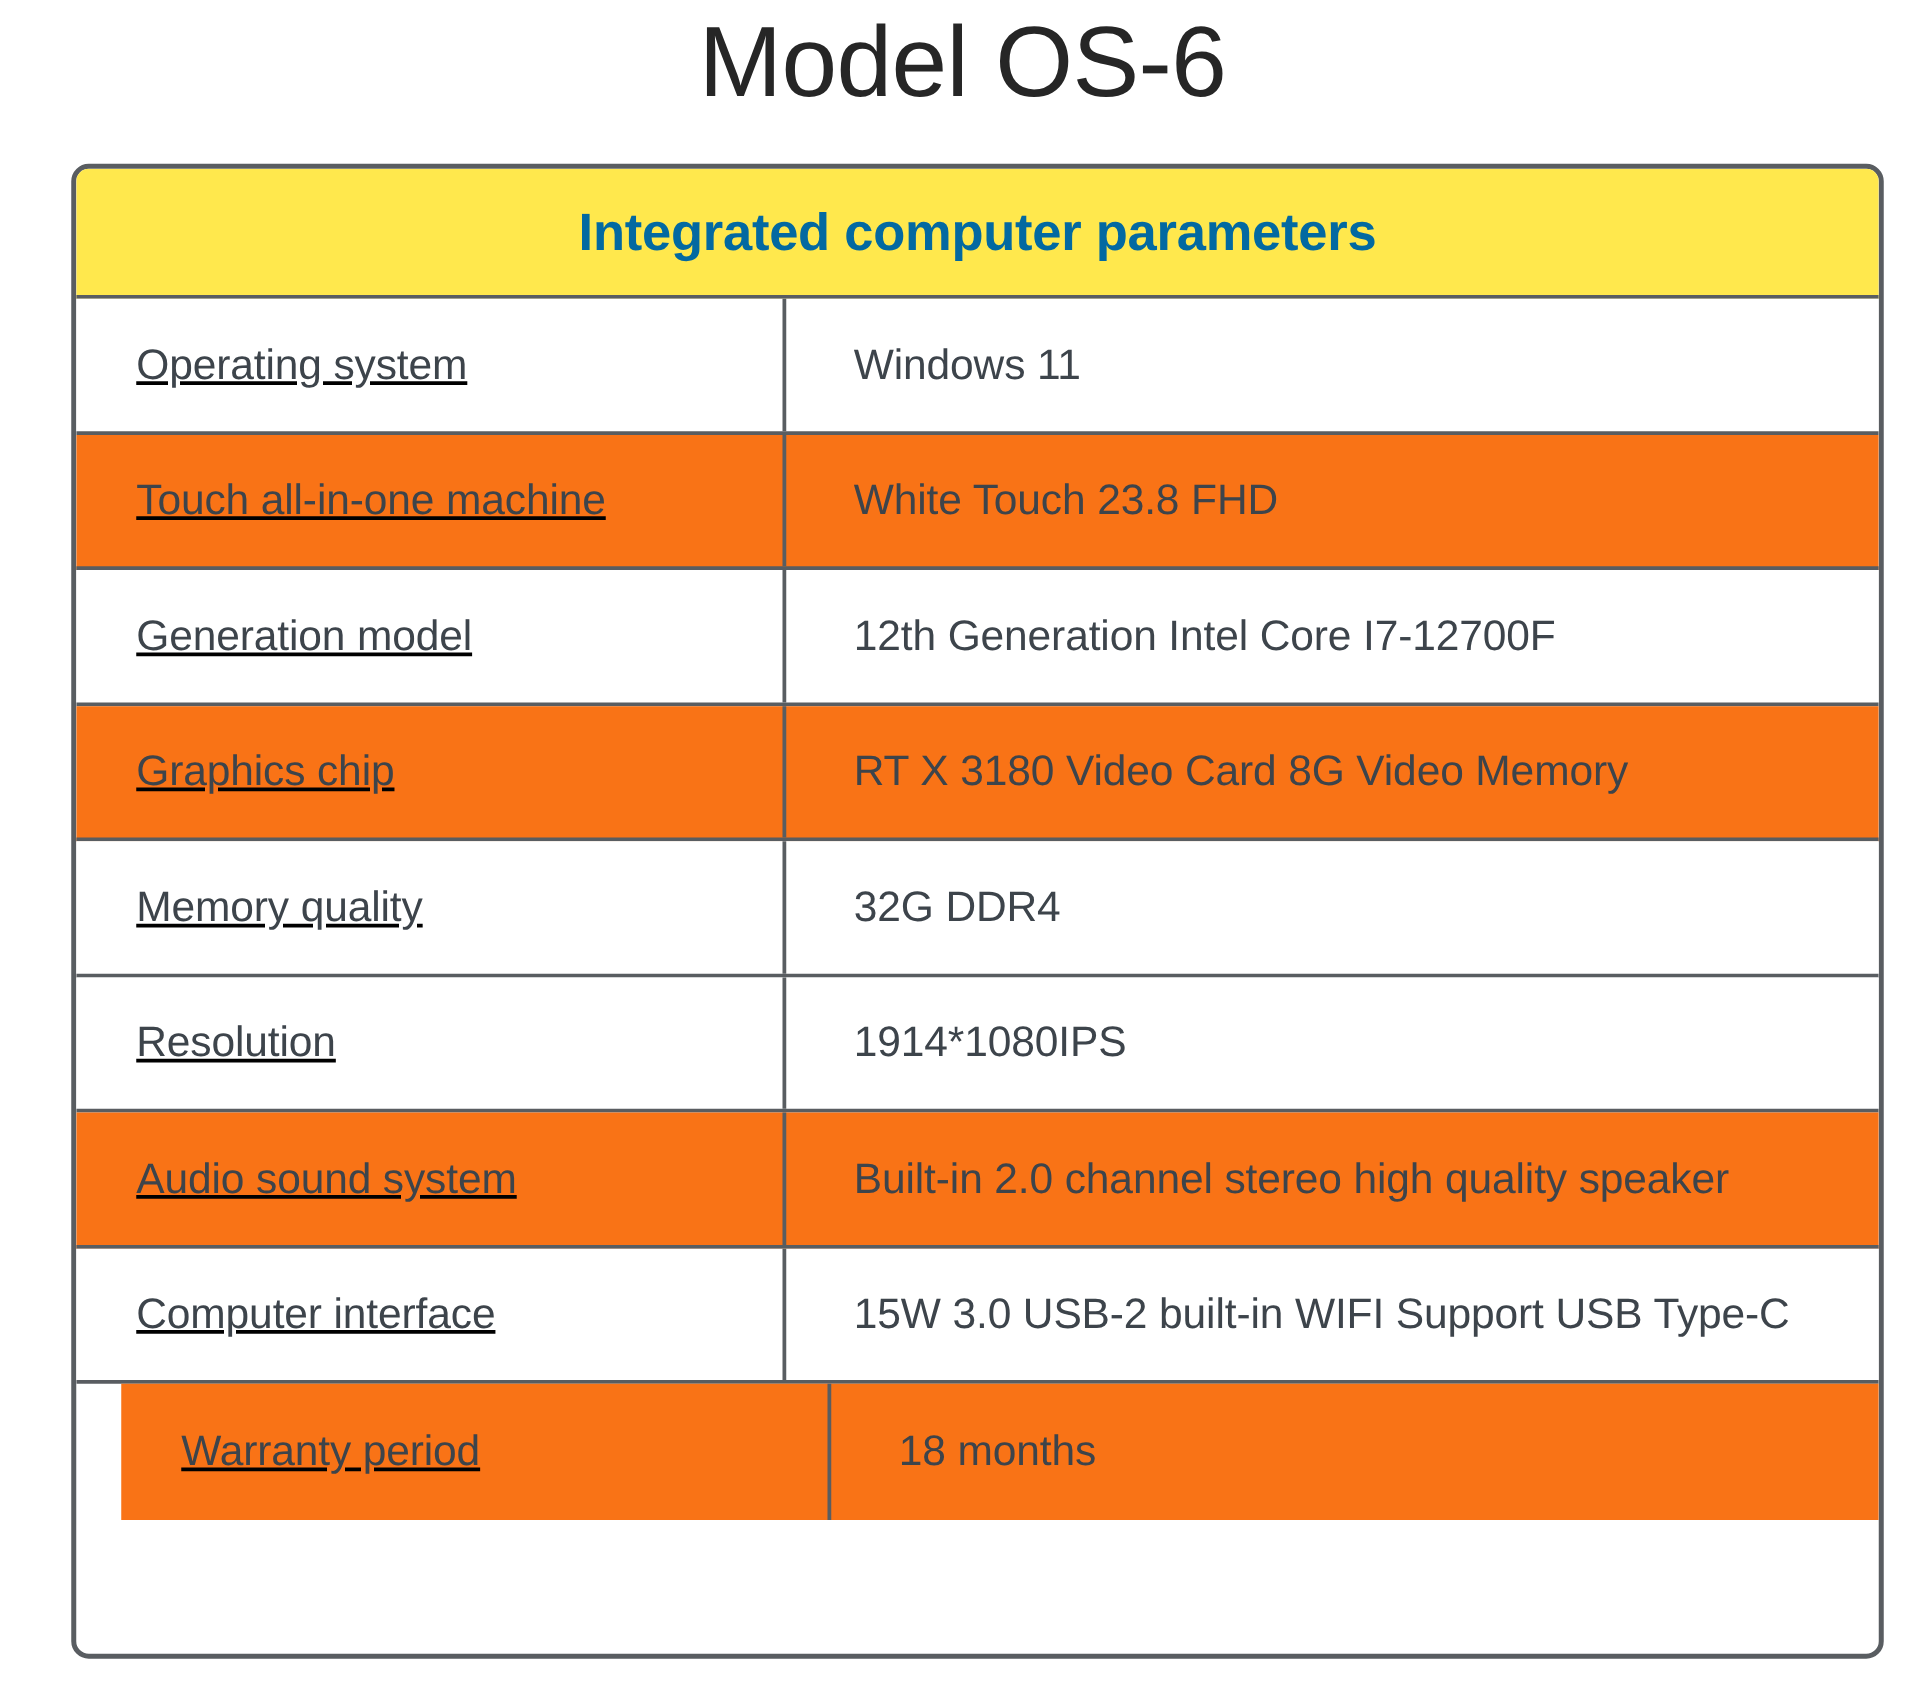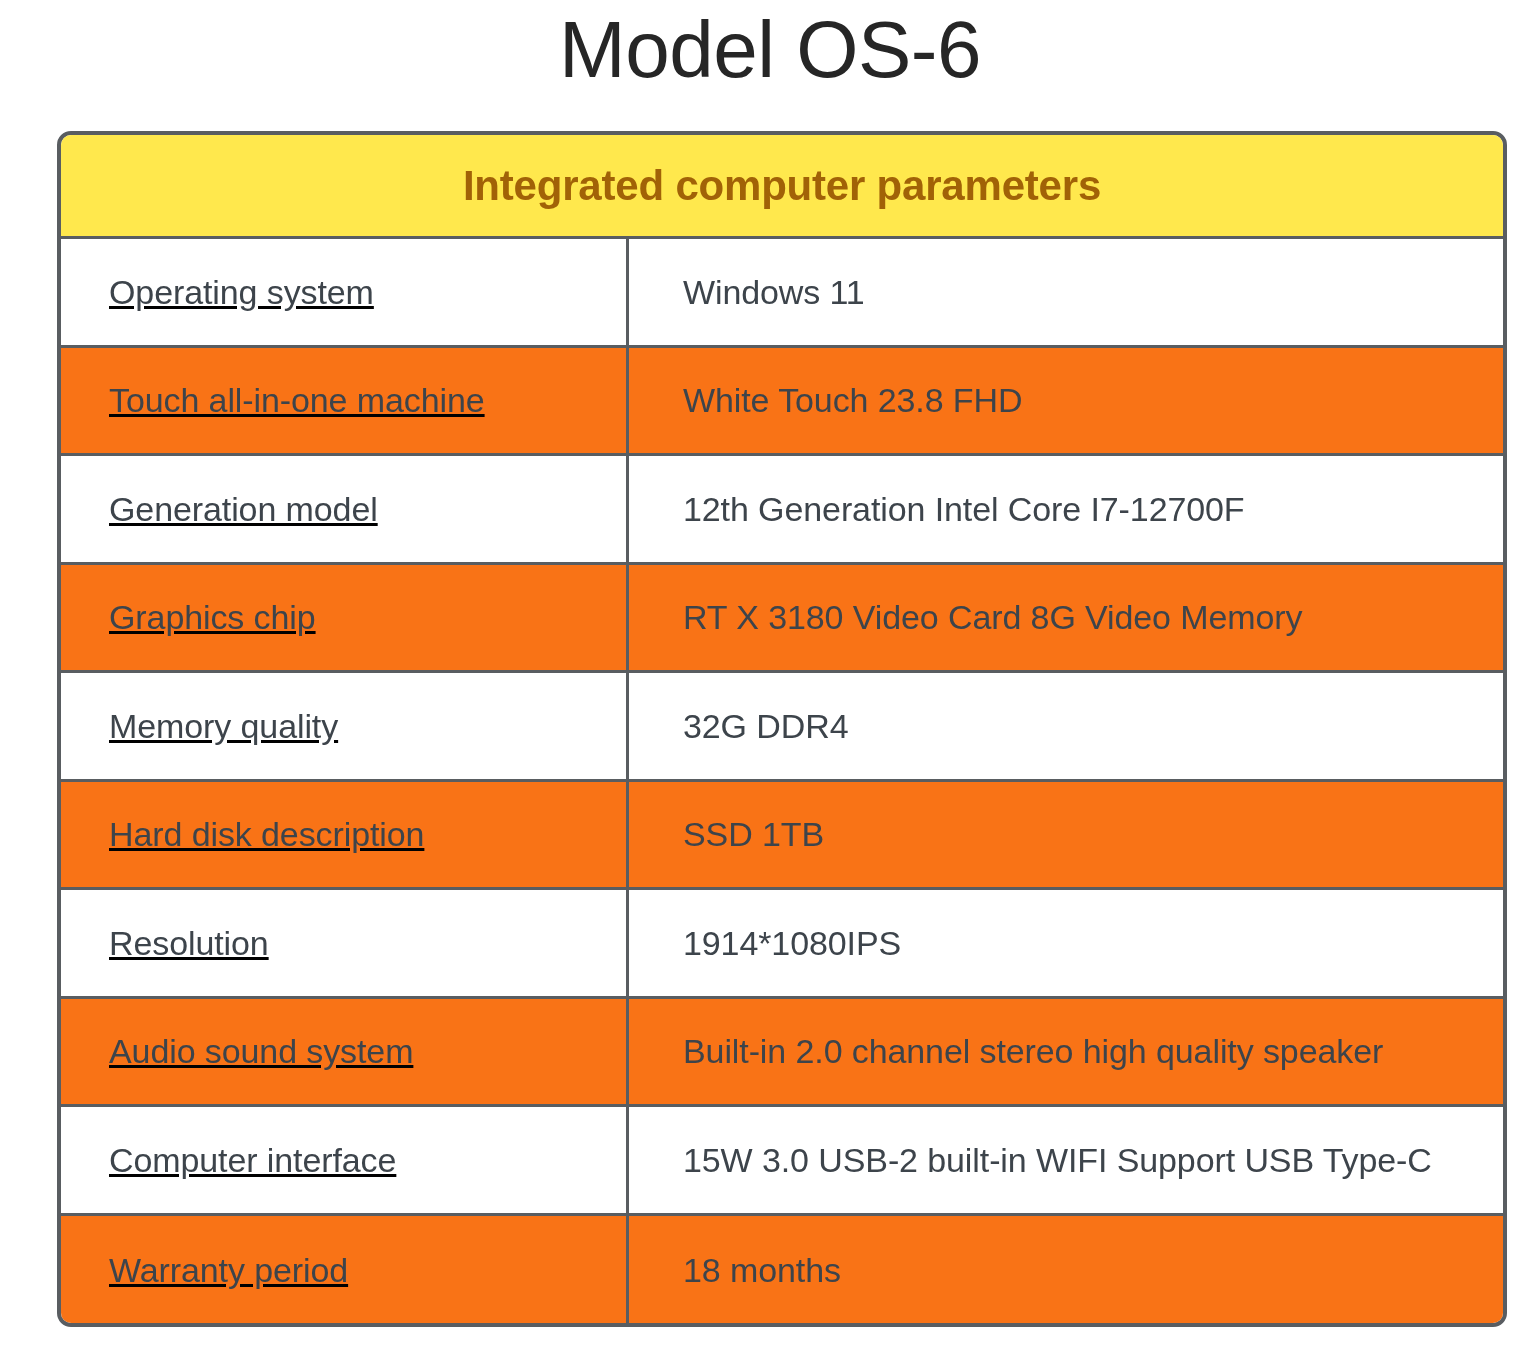--- a/index.html
+++ b/index.html
@@ -55,38 +55,39 @@
     display: flex;
     align-items: center;
     justify-content: center;
     border-bottom: 3px solid #595d61;
     box-sizing: border-box;
   }
 
   .table-header-text {
     font-size: 42px;
     font-weight: bold;
-    color: #a16207;
+    color: #0369a1;
     letter-spacing: -0.2px;
     white-space: nowrap;
   }
 
   .rows {
     display: block;
   }
 
   .spec-row {
     display: flex;
     height: 108.5px;
     box-sizing: border-box;
     border-bottom: 3px solid #595d61;
     background: #ffffff;
   }
   .spec-row:last-child {
     border-bottom: none;
+    margin-left: 36px;
   }
   .spec-row.alt {
     background: #f97316;
   }
 
   .cell-label {
     width: 568px;
     flex: 0 0 568px;
     box-sizing: border-box;
     border-right: 3px solid #595d61;
@@ -169,28 +170,20 @@
 
       <div class="spec-row">
         <div class="cell-label">
           <span class="cell-text">Memory quality</span>
         </div>
         <div class="cell-value">
           <span class="cell-text">32G DDR4</span>
         </div>
       </div>
 
-      <div class="spec-row alt">
-        <div class="cell-label">
-          <span class="cell-text">Hard disk description</span>
-        </div>
-        <div class="cell-value">
-          <span class="cell-text">SSD 1TB</span>
-        </div>
-      </div>
 
       <div class="spec-row">
         <div class="cell-label">
           <span class="cell-text">Resolution</span>
         </div>
         <div class="cell-value">
           <span class="cell-text">1914*1080IPS</span>
         </div>
       </div>
 

